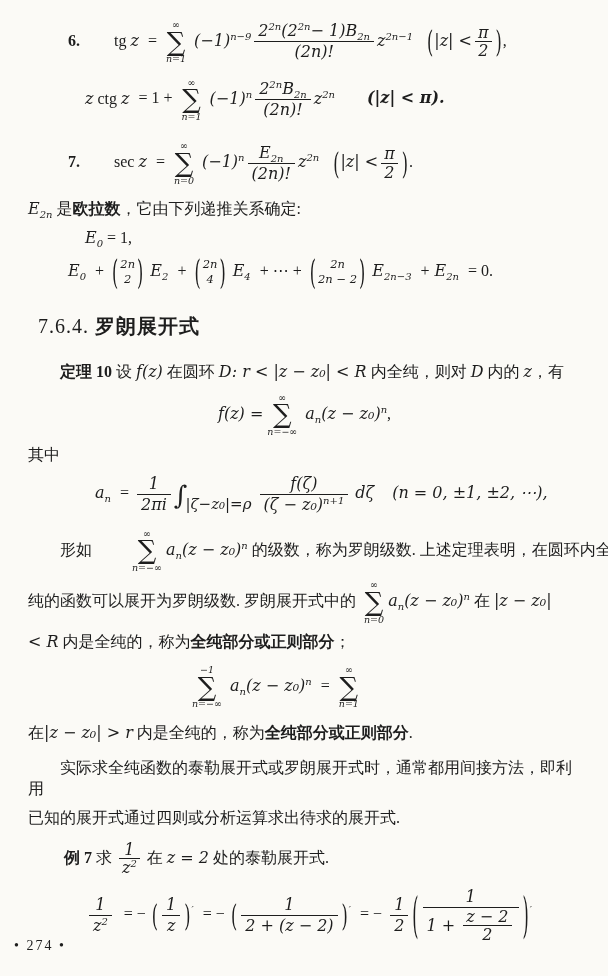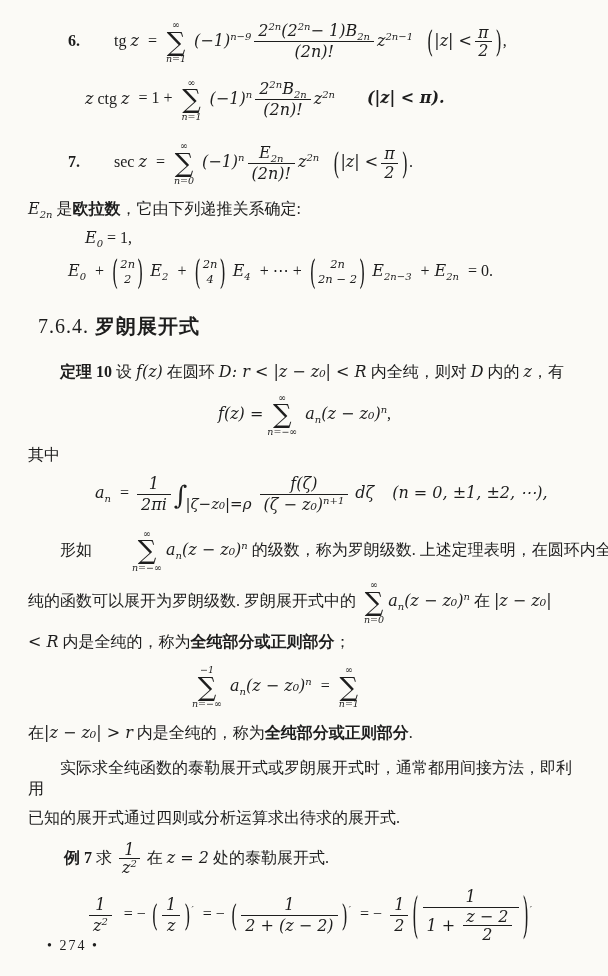--- a/index.html
+++ b/index.html
@@ -31,21 +31,21 @@
   .binom .col{display:inline-flex;flex-direction:column;align-items:center;font-size:11.5px;font-style:italic;line-height:1.3;padding:0 2px;}
   .binom .bpp{display:inline-block;transform:scaleY(2.05);font-style:normal;}
   .integral{font-size:26px;font-style:normal;vertical-align:middle;line-height:1;font-family:"DejaVu Serif",serif;}
   .isub{font-size:15px;font-style:italic;font-family:"DejaVu Serif",serif;vertical-align:-11px;margin-left:-2px;margin-right:5px;}
   .sp{margin:0 5px;}
   .body-line{margin:0;}
   .indent{text-indent:32px;}
   .section-title{font-size:20px;margin:26px 0 0 10px;letter-spacing:1px;}
   .section-title .num{font-weight:400;margin-right:6px;}
   .section-title .ttl{font-weight:700;}
-  .pageno{position:absolute;left:47px;bottom:22px;font-size:14px;letter-spacing:2px;}
+  .pageno{position:absolute;left:14px;bottom:22px;font-size:14px;letter-spacing:2px;}
 </style>
 </head>
 <body>
 
 <div class="page">
 
   <div class="ln" style="margin-left:40px;margin-top:6px;">
     <span class="r b">6.</span>
     <span class="r" style="margin-left:30px;">tg</span>
     <span class="m">z</span>

